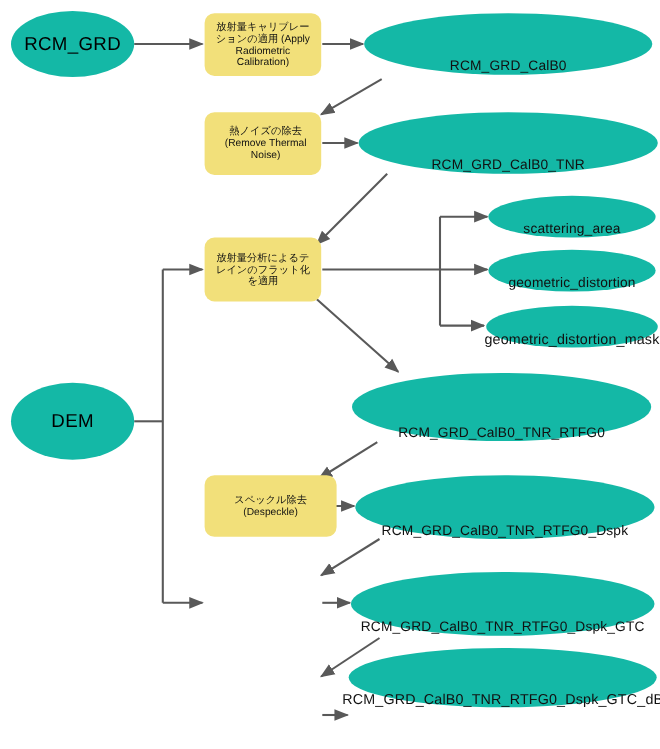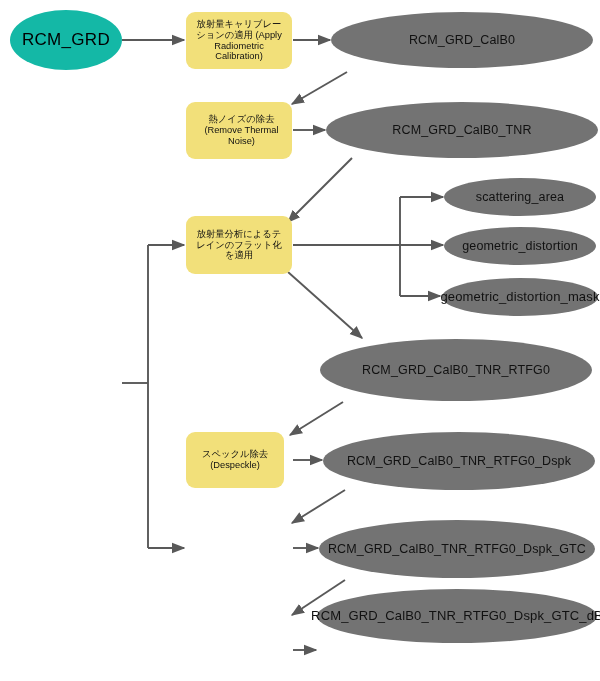--- a/index.html
+++ b/index.html
@@ -14,22 +14,22 @@
   .node{position:absolute;box-sizing:border-box;display:flex;align-items:center;
         justify-content:center;text-align:center;line-height:1.18;}
 
   
   .ellipse-input{
     background:#14b8a6;border-radius:50%;
     color:#000;font-size:17px;letter-spacing:.3px;
   }
   
   .ellipse-output{
-    background:#737373;border-radius:50%;
-    color:#111;font-size:12.5px;letter-spacing:.15px;
+    background:#14b8a6;border-radius:50%;
+    color:#111;font-size:12.5px;letter-spacing:.15px;align-items:flex-end;
   }
   .ellipse-output.small{font-size:13px;}
   
   .process-box{
     background:#f2e07a;border-radius:9px;
     color:#111;font-size:9.3px;padding:4px 6px;
   }
   .process-box .ptext{display:block;width:100%;}
 </style>
 </head>
@@ -81,34 +81,37 @@
       <path d="M 345 580 L 292 615"></path>
 
       <path d="M 293 650 L 316 650"></path>
     </g>
   </svg>
 
   <div class="node ellipse-input" style="left:10px;top:10px;width:112px;height:60px;">
     <span>RCM_GRD</span>
   </div>
 
+  <div class="node ellipse-input" style="left:10px;top:348px;width:112px;height:70px;">
+    <span>DEM</span>
+  </div>
 
   <div class="node process-box" style="left:186px;top:12px;width:106px;height:57px;">
     <span class="ptext">放射量キャリブレーションの適用 (Apply Radiometric Calibration)</span>
   </div>
 
   <div class="node process-box" style="left:186px;top:102px;width:106px;height:57px;padding-left:11px;">
     <span class="ptext">熱ノイズの除去 (Remove Thermal Noise)</span>
   </div>
 
   <div class="node process-box" style="left:186px;top:216px;width:106px;height:58px;">
     <span class="ptext">放射量分析によるテレインのフラット化を適用</span>
   </div>
 
-  <div class="node process-box" style="left:186px;top:432px;width:98px;height:56px;">
+  <div class="node process-box" style="left:186px;top:432px;width:120px;height:56px;">
     <span class="ptext">スペックル除去 (Despeckle)</span>
   </div>
 
 
 
   <div class="node ellipse-output" style="left:331px;top:12px;width:262px;height:56px;">
     <span>RCM_GRD_CalB0</span>
   </div>
 
   <div class="node ellipse-output" style="left:326px;top:102px;width:272px;height:56px;">

